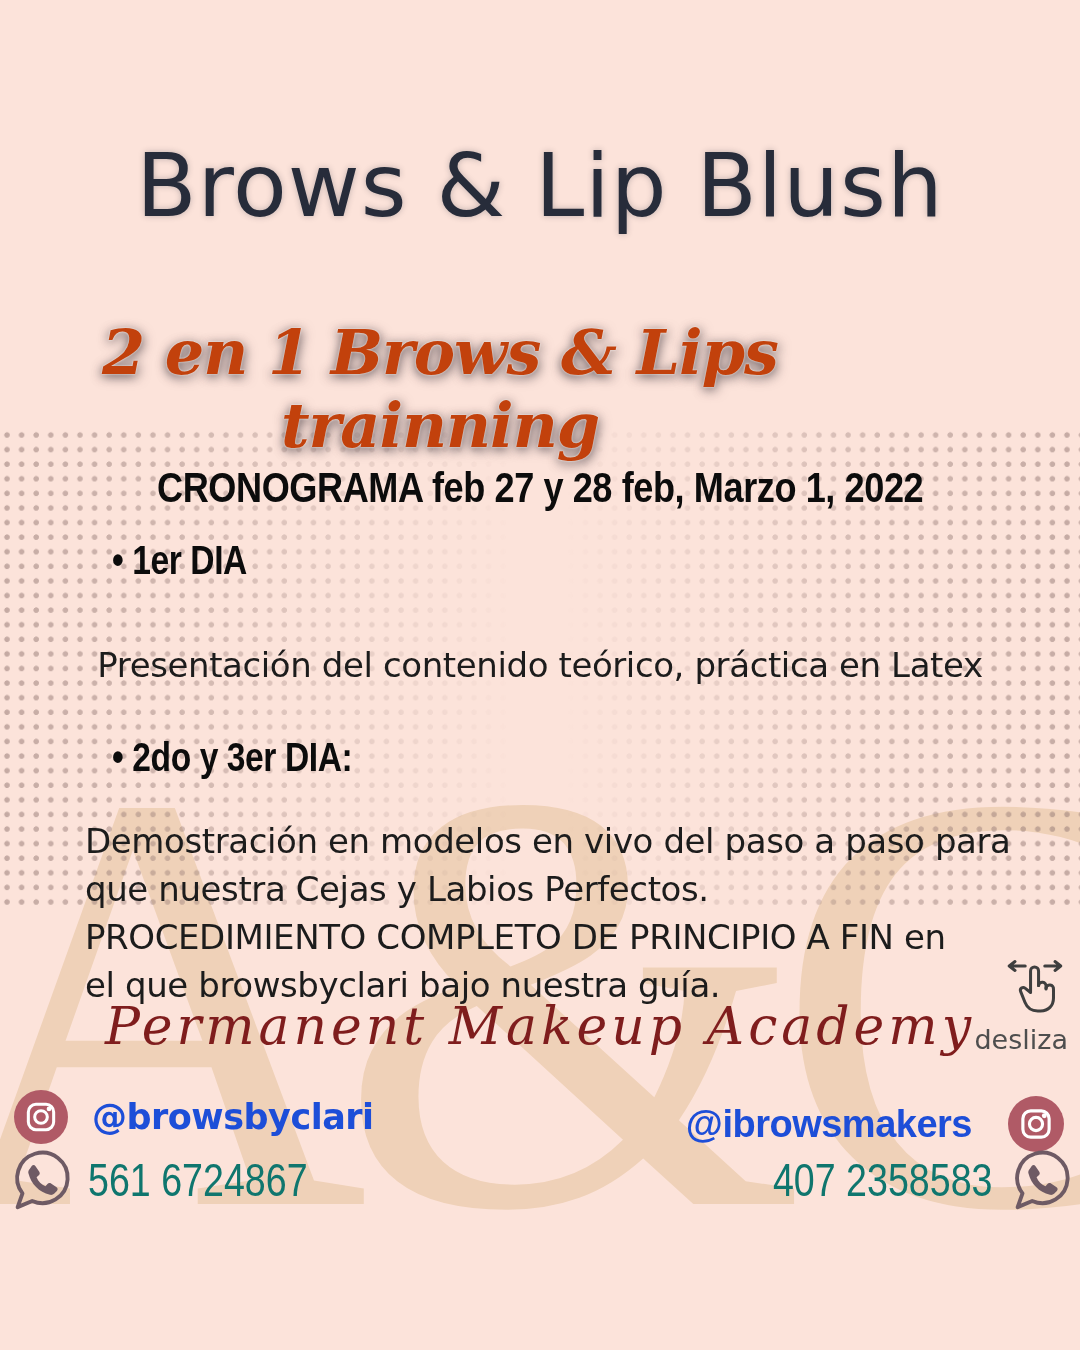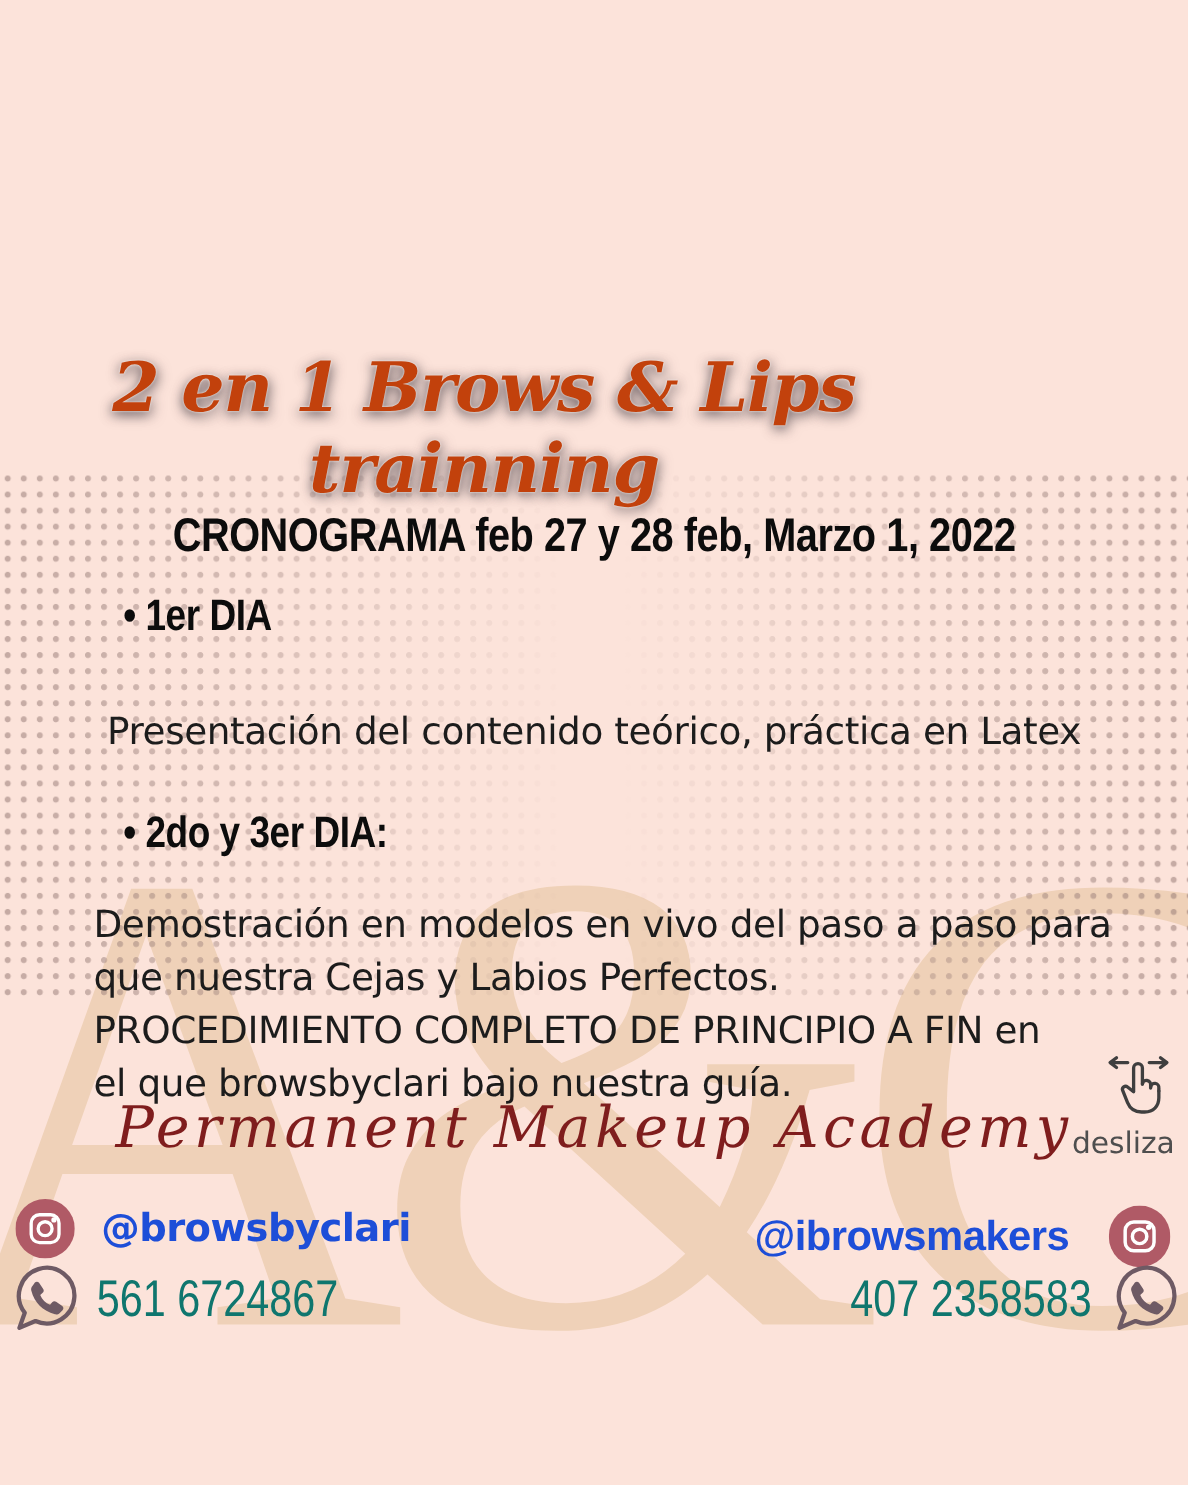--- a/index.html
+++ b/index.html
@@ -70,20 +70,21 @@
 <body>
 
 <div class="page">
 
   <div class="wm-monogram">A&amp;C</div>
   <div class="dots left"></div>
   <div class="dots right"></div>
   <div class="wm-script">Permanent Makeup Academy</div>
 
   <div class="title">
+    <div>Brows &amp; Lip Blush</div>
   </div>
   <div class="subtitle">2 en 1 Brows &amp; Lips trainning</div>
 
   <div class="schedule-heading">
     <span class="cond">CRONOGRAMA feb 27 y 28 feb, Marzo 1, 2022</span>
   </div>
 
   <div class="bullet b1">
     <span class="cond">• 1er DIA</span>
   </div>

